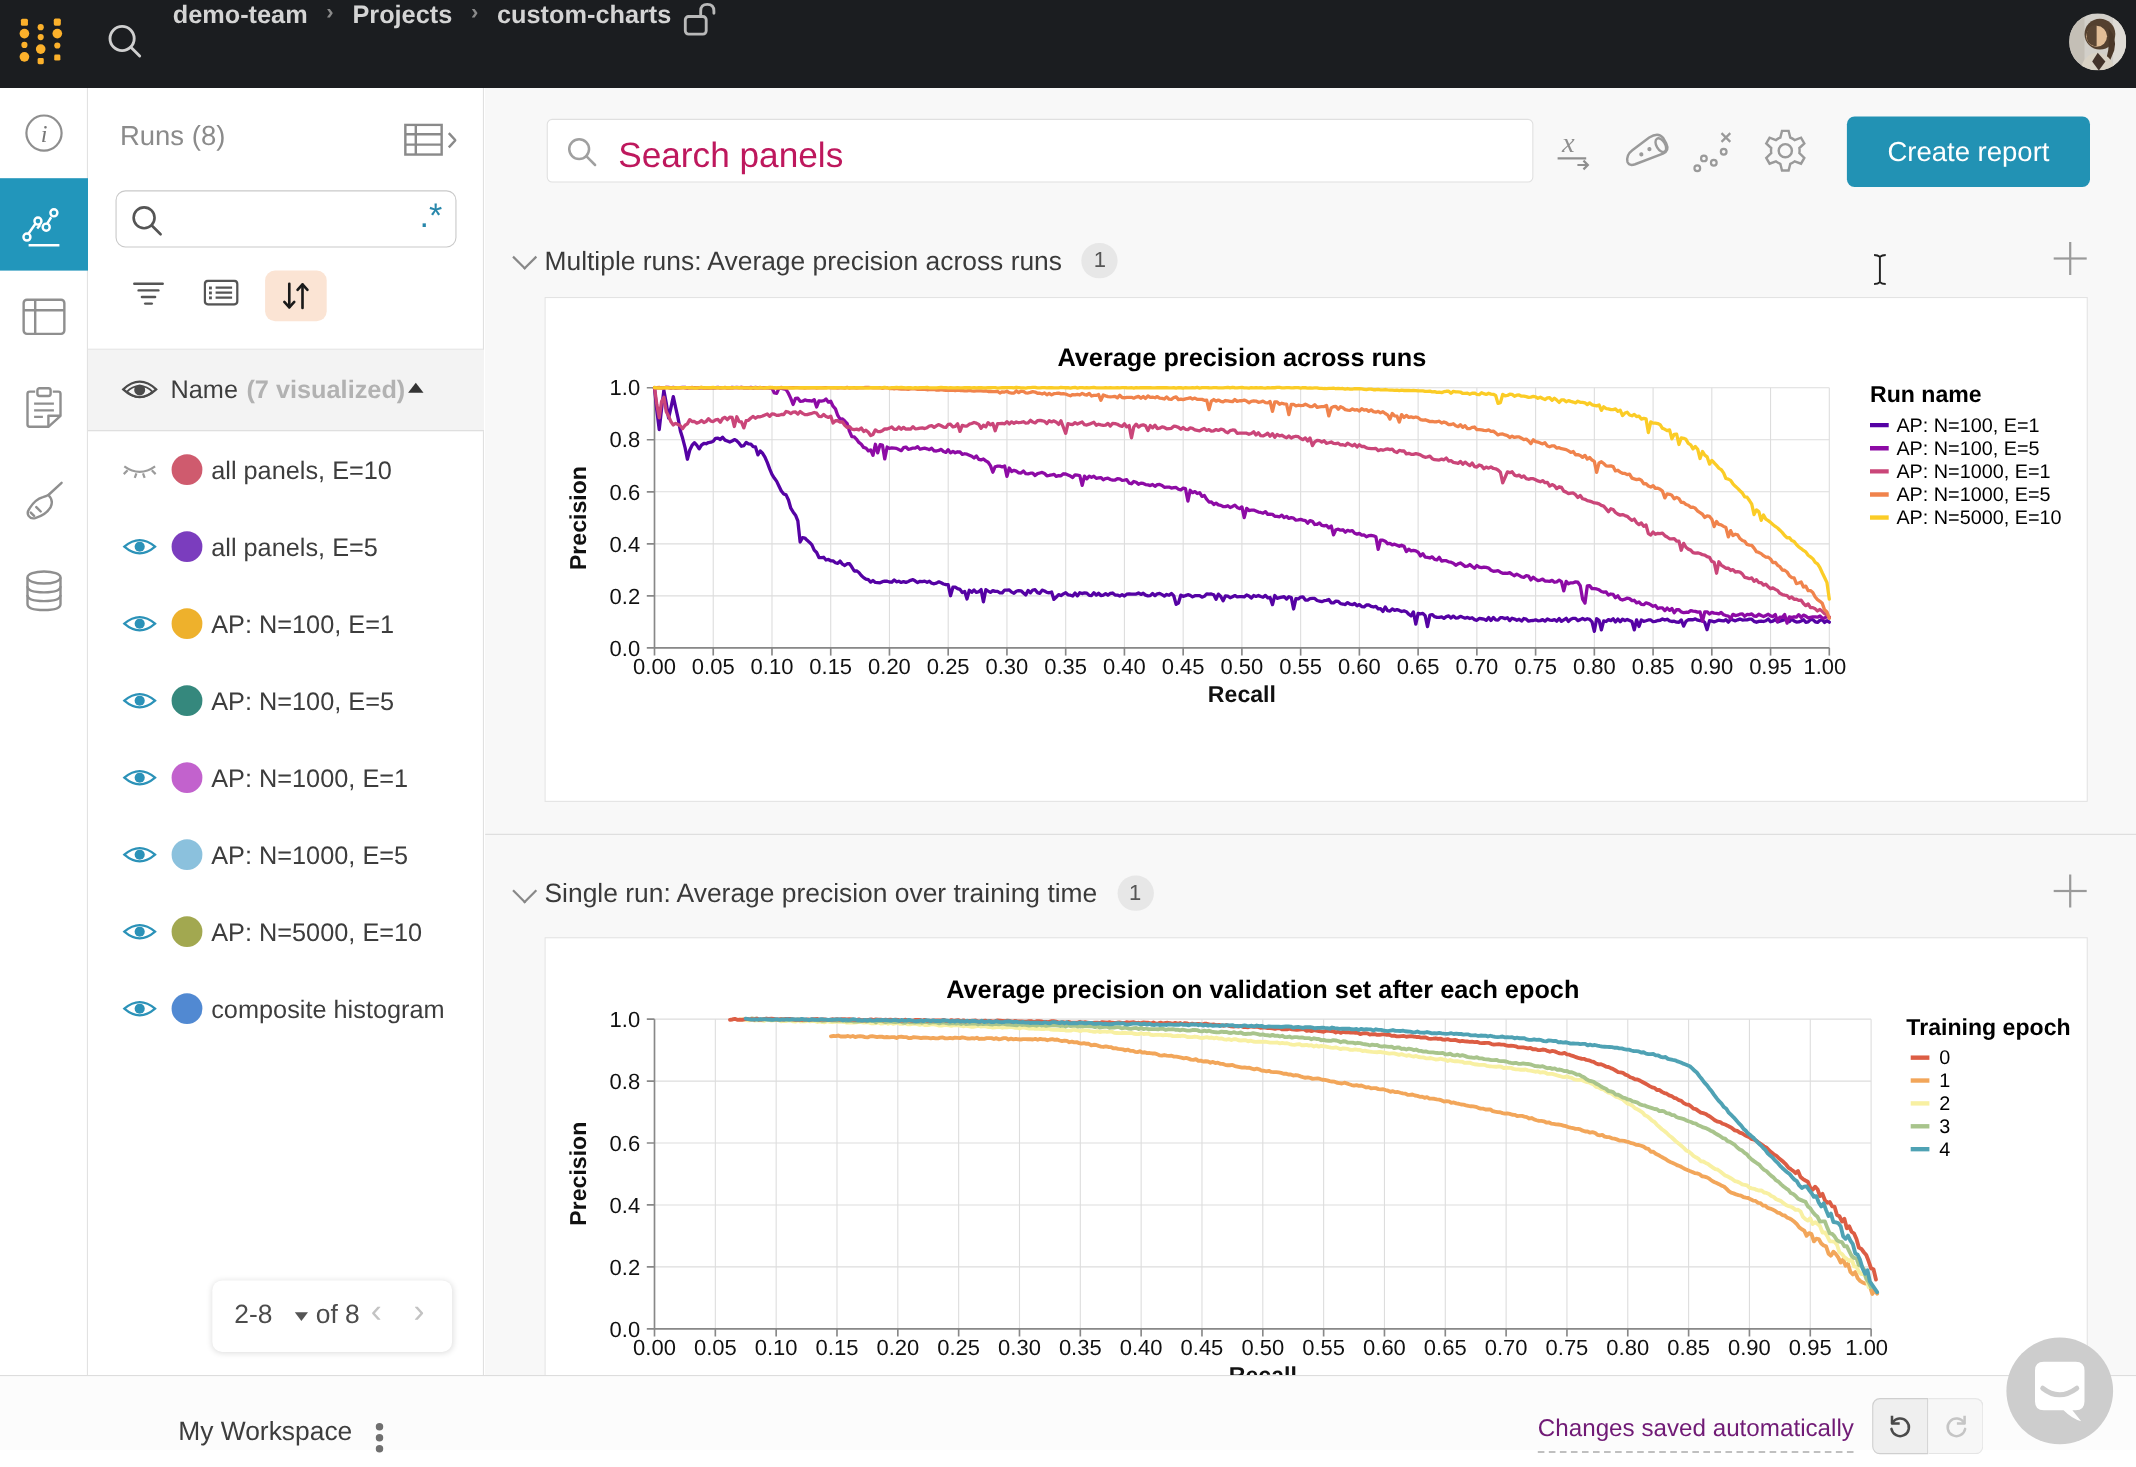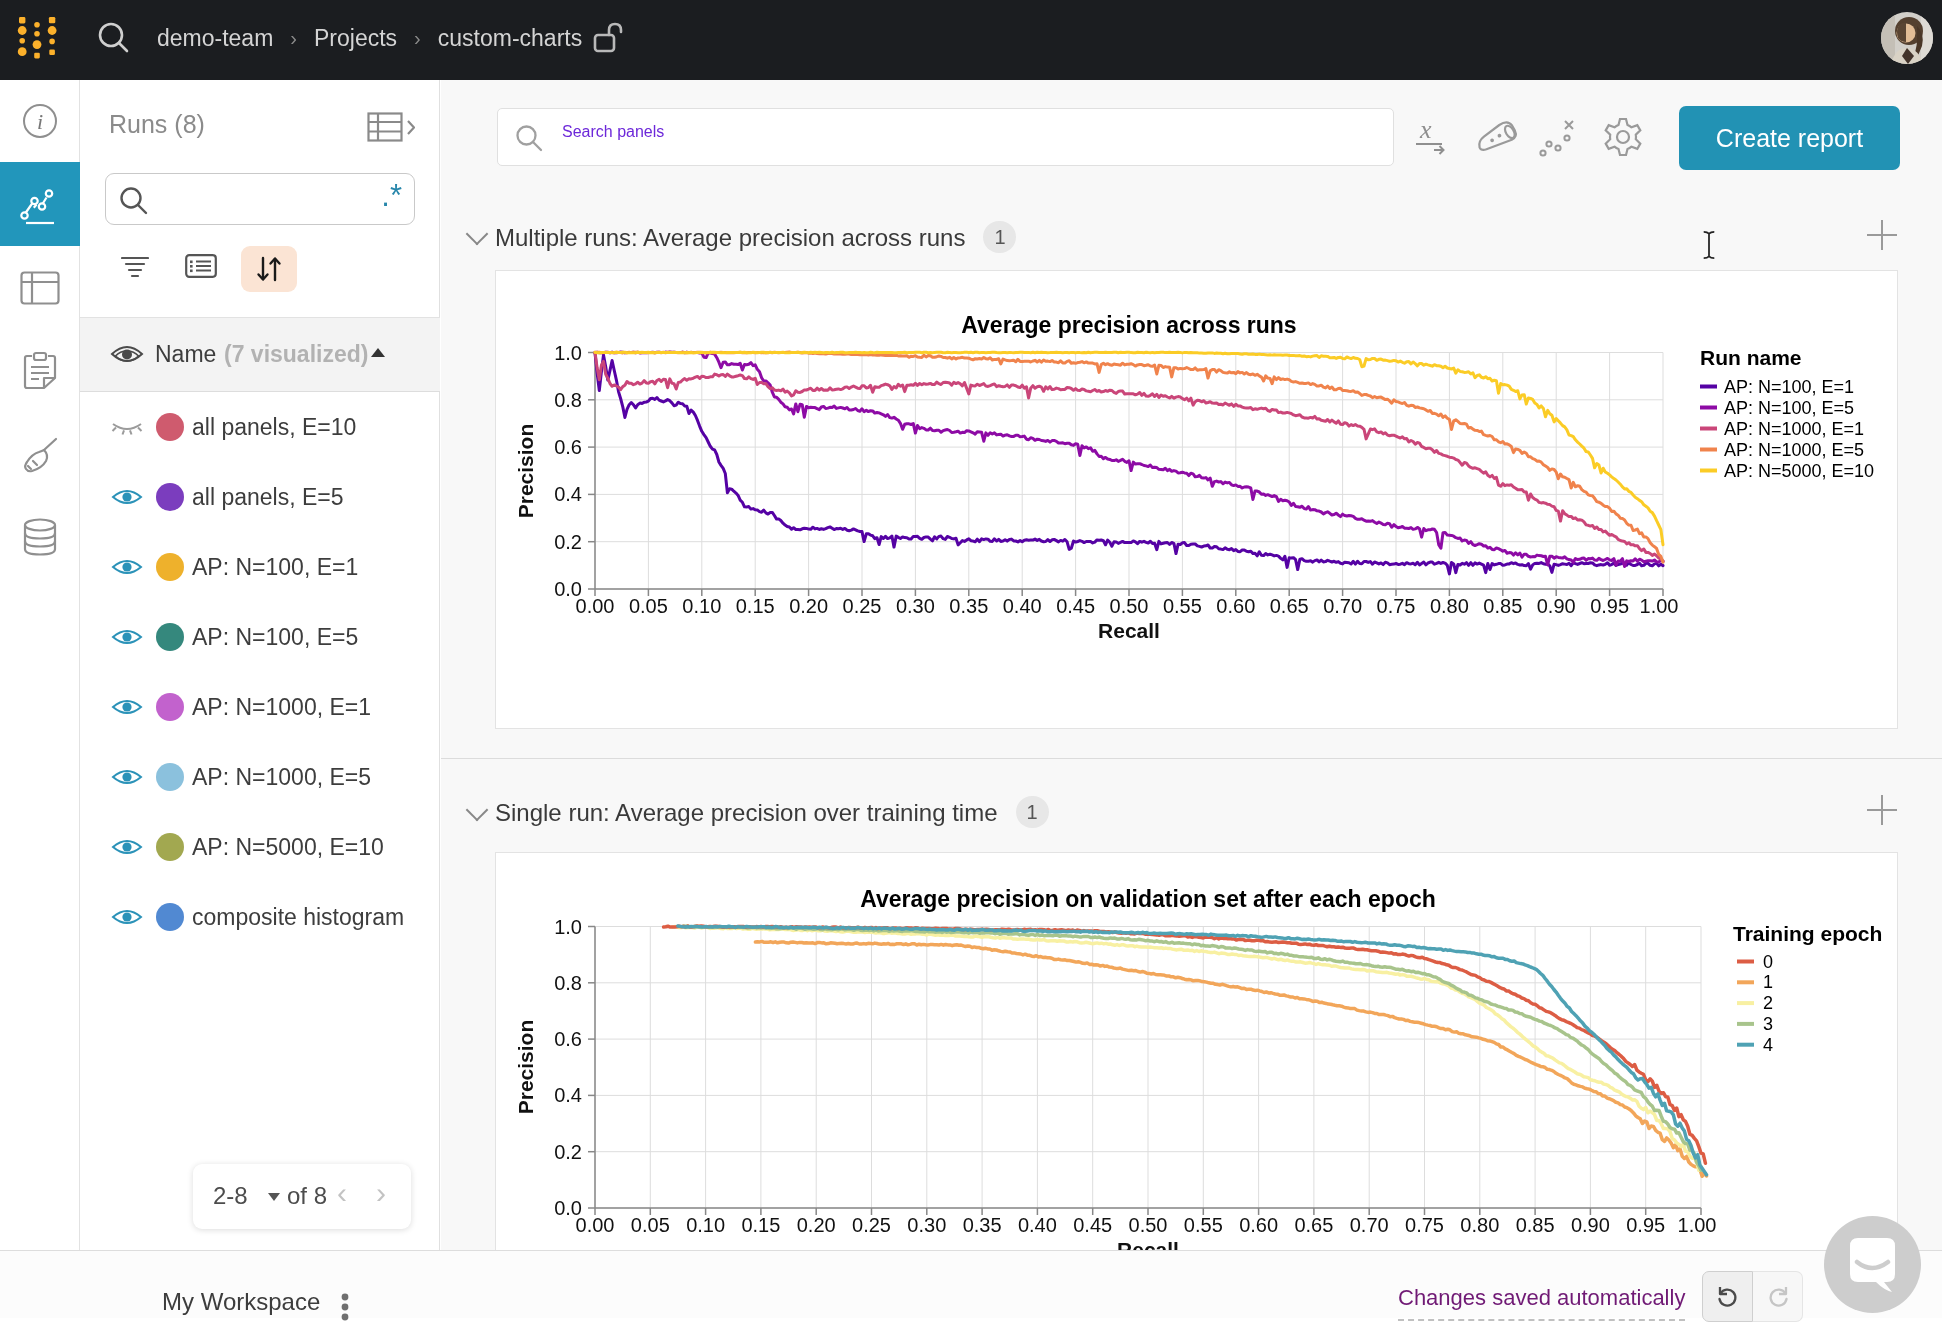--- a/index.html
+++ b/index.html
@@ -1,20 +1,20 @@
 <!DOCTYPE html>
 <html><head><meta charset="utf-8">
 <style>
 * { margin:0; padding:0; box-sizing:border-box; }
 html,body { width:1942px; height:1334px; overflow:hidden; font-family:"Liberation Sans", sans-serif; background:#fff; }
 .abs { position:absolute; }
 
 
 #navbar { position:absolute; left:0; top:0; width:1942px; height:80px; background:#1b1d20; }
-#crumbs { position:absolute; left:157px; top:0; height:76px; display:flex; align-items:center; font-size:23px; color:#d4d4d4; }
+#crumbs { position:absolute; left:157px; top:0; height:76px; display:flex; font-size:23px; color:#d4d4d4;font-weight:bold; }
 #crumbs .sep { color:#8a8a8a; padding:0 17px; font-size:20px; }
 #avatar { position:absolute; left:1881px; top:12px; width:52px; height:52px; border-radius:50%; overflow:hidden; }
 
 
 #rail { position:absolute; left:0; top:80px; width:80px; height:1170px; background:#fff; border-right:1px solid #e2e2e2; }
 #rail .tile { position:absolute; left:0; width:80px; display:flex; align-items:center; justify-content:center; }
 #tile-chart { top:82px; height:84px; background:#2296bb; }
 
 
 #runs { position:absolute; left:80px; top:80px; width:360px; height:1170px; background:#fff; border-right:1px solid #e0e0e0; }
@@ -35,21 +35,21 @@
 .runrow .rlab { position:absolute; left:112px; top:22px; font-size:23px; color:#3d3d3d; }
 #pager { position:absolute; left:113px; top:1084px; width:218px; height:65px; background:#fff; border-radius:9px; box-shadow:0 1px 6px rgba(0,0,0,0.14); }
 #pager .ptxt { position:absolute; left:20px; top:18px; font-size:24px; color:#4c4c4c; }
 #pager .tri { position:absolute; left:75px; top:29px; border-left:6px solid transparent; border-right:6px solid transparent; border-top:8px solid #555; width:0; height:0; }
 #pager .of8 { position:absolute; left:94px; top:18px; font-size:24px; color:#4c4c4c; }
 #pager .pc { position:absolute; top:12px; font-size:30px; color:#c3c3c3; }
 
 
 #main { position:absolute; left:441px; top:80px; width:1501px; height:1170px; background:#f8f8f8; overflow:hidden; }
 #panelsearch { position:absolute; left:56px; top:28px; width:897px; height:58px; background:#fff; border:1.5px solid #e0e0e0; border-radius:5px; }
-#panelsearch .ph { position:absolute; left:64px; top:14px; font-size:16px; color:#6d28d9; }
+#panelsearch .ph { position:absolute; left:64px; top:14px; font-size:32px; color:#be185d; }
 .hicon { position:absolute; top:36px; }
 #createbtn { position:absolute; left:1238px; top:26px; width:221px; height:64px; background:#2292b4; border-radius:7px; color:#fff; font-size:25px; text-align:center; line-height:64px; }
 .sechdr { position:absolute; font-size:24px; color:#3a3a3a; }
 .badge { display:inline-block; margin-left:18px; min-width:33px; height:32px; background:#e7e7e7; border-radius:16px; font-size:20px; color:#555; text-align:center; line-height:32px; vertical-align:2px; }
 .chev { position:absolute; width:16px; height:16px; border-right:2.5px solid #888; border-bottom:2.5px solid #888; transform:rotate(45deg); }
 .plus { position:absolute; width:30px; height:30px; }
 .plus:before { content:""; position:absolute; left:14px; top:0; width:2px; height:30px; background:#9a9a9a; }
 .plus:after { content:""; position:absolute; left:0; top:14px; width:30px; height:2px; background:#9a9a9a; }
 .card { position:absolute; left:54px; width:1403px; background:#fff; border:1.5px solid #e3e3e3; }
 #divider2 { position:absolute; left:0; top:678px; width:1501px; border-top:1.5px solid #dcdcdc; }

